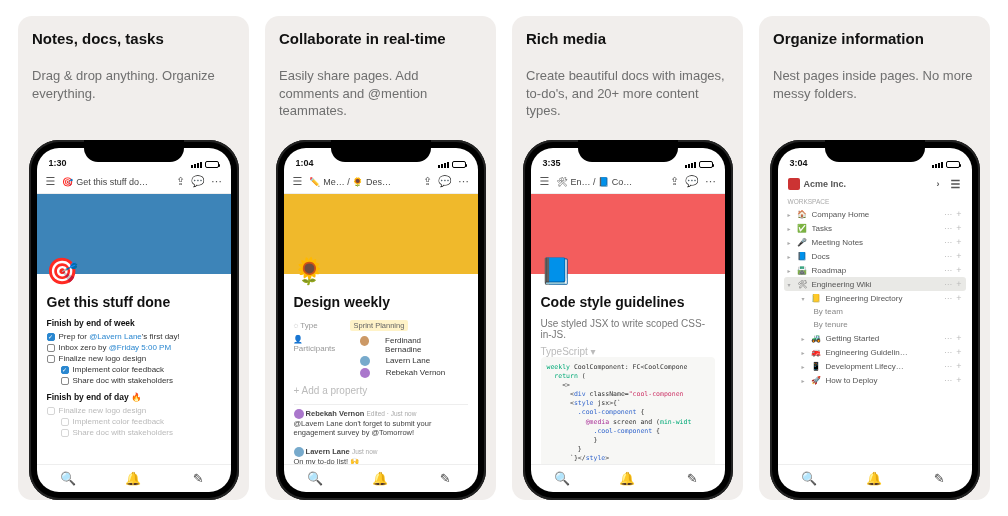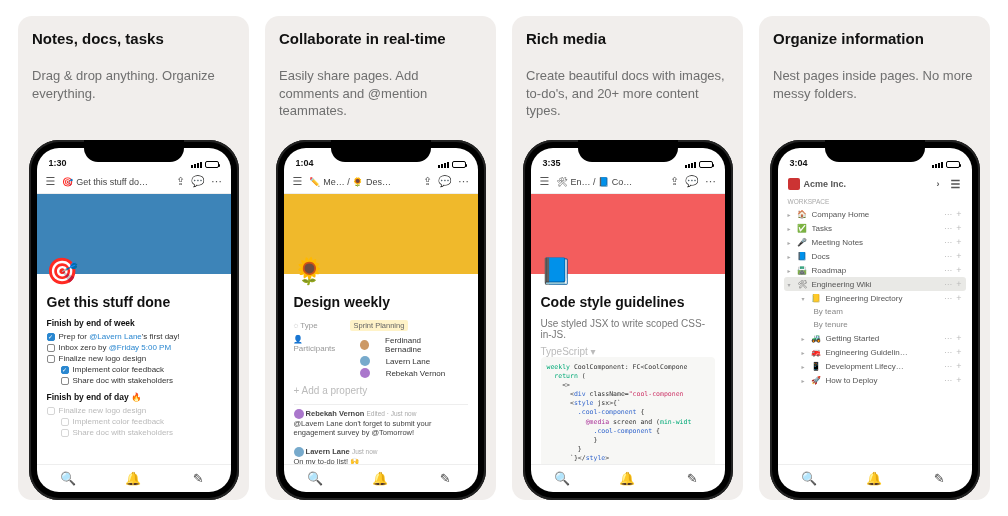--- a/index.html
+++ b/index.html
@@ -32,21 +32,21 @@
   .sec { font-size:8.5px; font-weight:600; margin: 6px 0 3px; }
   .todo { display:flex; align-items:center; gap:4px; font-size:8px; color:#333; padding:1px 0;}
   .todo .box { width:8px;height:8px;border:1px solid #888;flex:0 0 8px;border-radius:2px; display:flex;align-items:center;justify-content:center;font-size:6px;color:#fff;}
   .todo .box.checked{background:#2a87d0;border-color:#2a87d0;}
   .todo .link{color:#2a87d0;}
   .todo.indent{padding-left:14px;}
   .prop { display:flex; gap:8px; font-size:8px; color:#666; padding:2px 0; align-items:center;}
   .prop .pl { width:48px; color:#999;}
   .prop .pv { color:#333;}
   .chip { background:#fff3c8; padding:1px 4px; border-radius:2px; font-size:7.5px;}
-  .person { display:flex; align-items:center; gap:16px; font-size:8px; padding:1px 12px;}
+  .person { display:flex; gap:16px; font-size:8px; padding:1px 12px;}
   .avatar { width:10px;height:10px;border-radius:50%;background:#c96; font-size:6px;display:flex;align-items:center;justify-content:center;}
   .comment { font-size:7.5px; color:#444; padding:4px 0 2px; border-top:1px solid #eee; margin-top:4px;}
   .comment .who{font-weight:600;}
   .comment .meta{color:#aaa;font-size:6.5px;}
   .code { font-family: Menlo, monospace; font-size:6.5px; background:#f7f7f5; padding:6px; border-radius:4px; line-height:1.4; color:#333; white-space:pre; overflow:hidden;}
   .kw{color:#0a7;} .str{color:#c36;} .sel{color:#36c;} .at{color:#a39;}
   .sidebar { padding: 6px 6px; font-size:8px; color:#555; overflow:hidden;}
   .ws { font-size:9px; font-weight:600; padding:2px 4px 6px; display:flex; align-items:center; gap:4px;}
   .ws .logo{width:12px;height:12px;background:#c33;border-radius:2px;}
   .ws .cv{margin-left:auto;}

